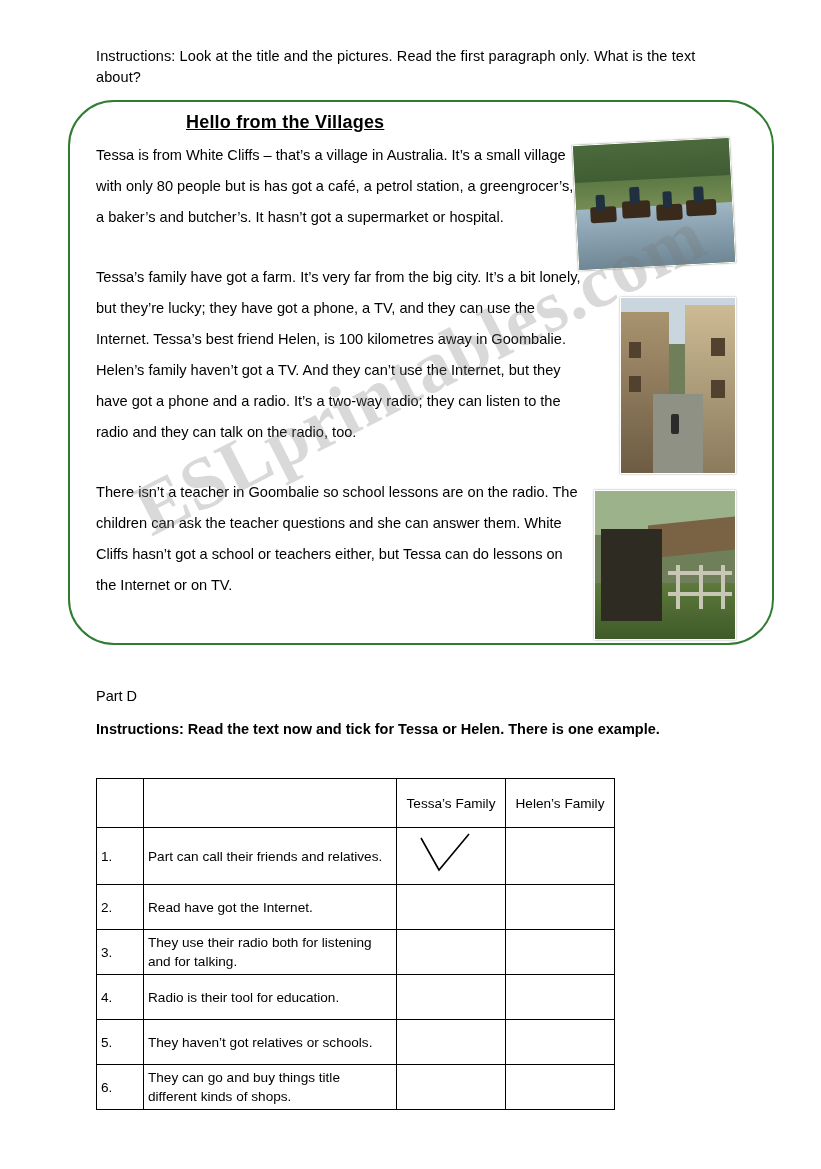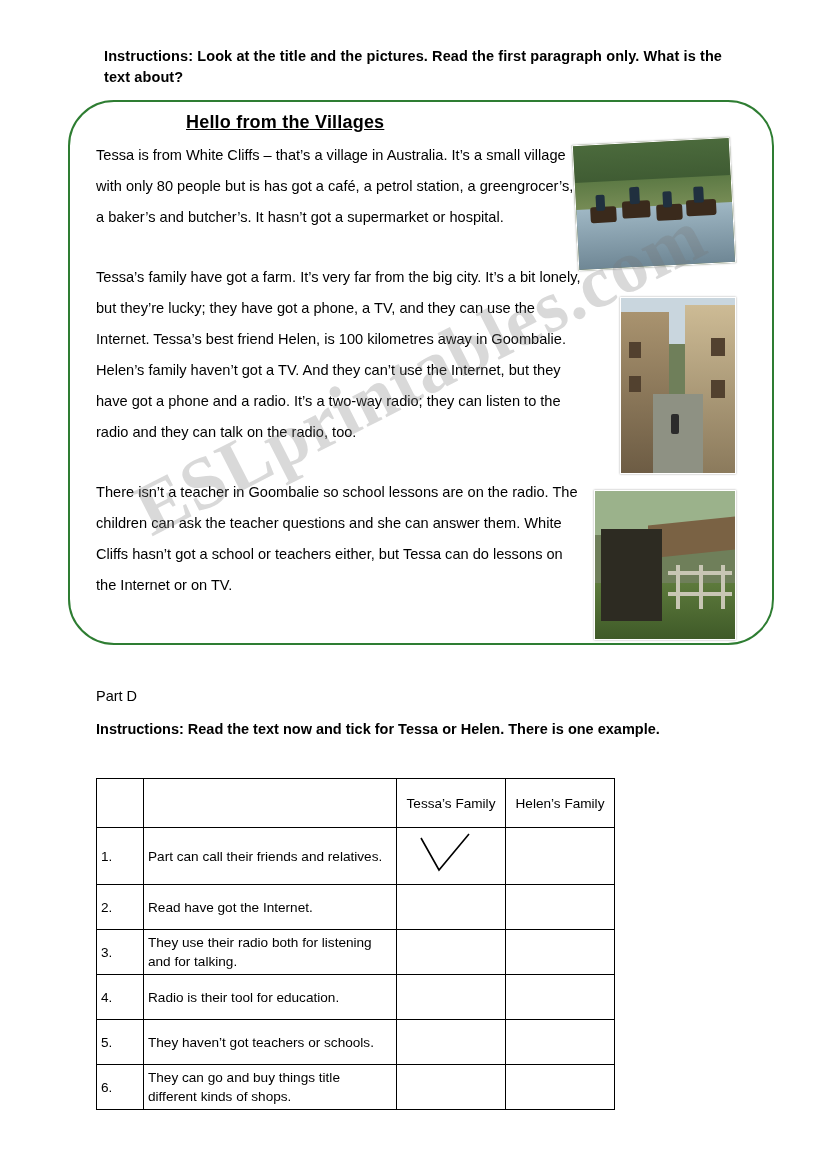--- a/index.html
+++ b/index.html
@@ -21,24 +21,23 @@
     inset: 0;
   }
 
   
   .top-instructions {
     position: absolute;
     left: 96px;
     top: 46px;
     width: 620px;
     font-size: 14.5px;
-    font-weight: bold;
+    font-weight: normal;
     line-height: 1.45;
     letter-spacing: 0.1px;
-    margin-left: 8px;
   }
 
   
   .reading-box {
     position: absolute;
     left: 68px;
     top: 100px;
     width: 706px;
     height: 545px;
     border: 2px solid #2e7d32;
@@ -280,21 +279,21 @@
         <td class="col-tick"></td>
       </tr>
       <tr class="row-std">
         <td class="col-num">4.</td>
         <td class="col-stmt">Radio is their tool for education.</td>
         <td class="col-tick"></td>
         <td class="col-tick"></td>
       </tr>
       <tr class="row-std">
         <td class="col-num">5.</td>
-        <td class="col-stmt">They haven’t got teachers or schools.</td>
+        <td class="col-stmt">They haven’t got relatives or schools.</td>
         <td class="col-tick"></td>
         <td class="col-tick"></td>
       </tr>
       <tr class="row-std">
         <td class="col-num">6.</td>
         <td class="col-stmt">They can go and buy things title different kinds of shops.</td>
         <td class="col-tick"></td>
         <td class="col-tick"></td>
       </tr>
     </tbody>

